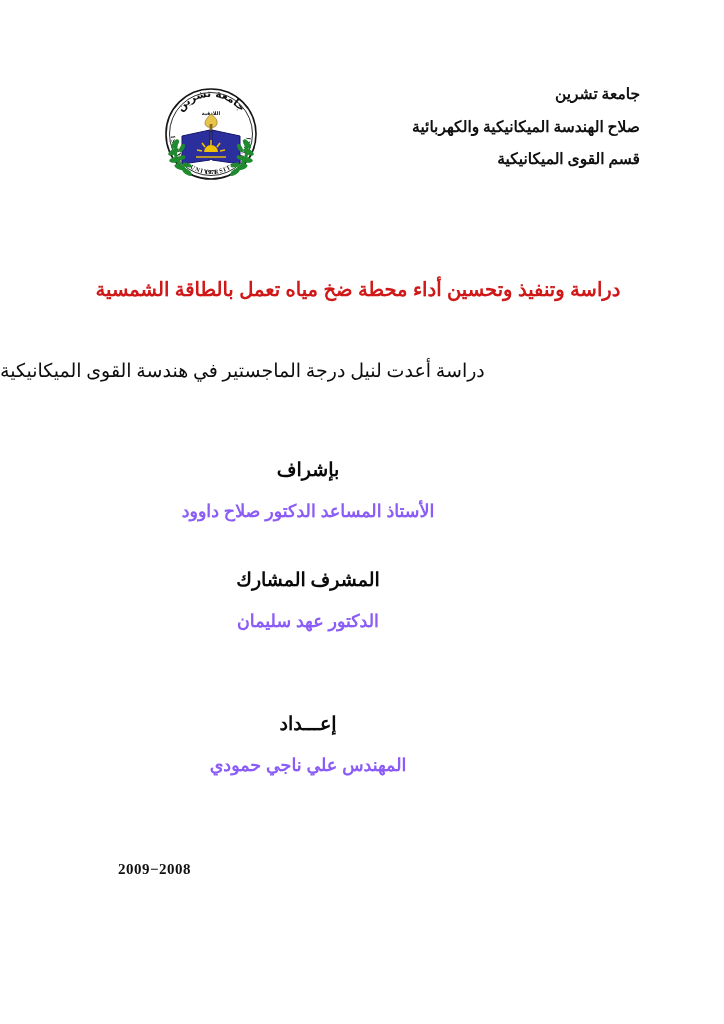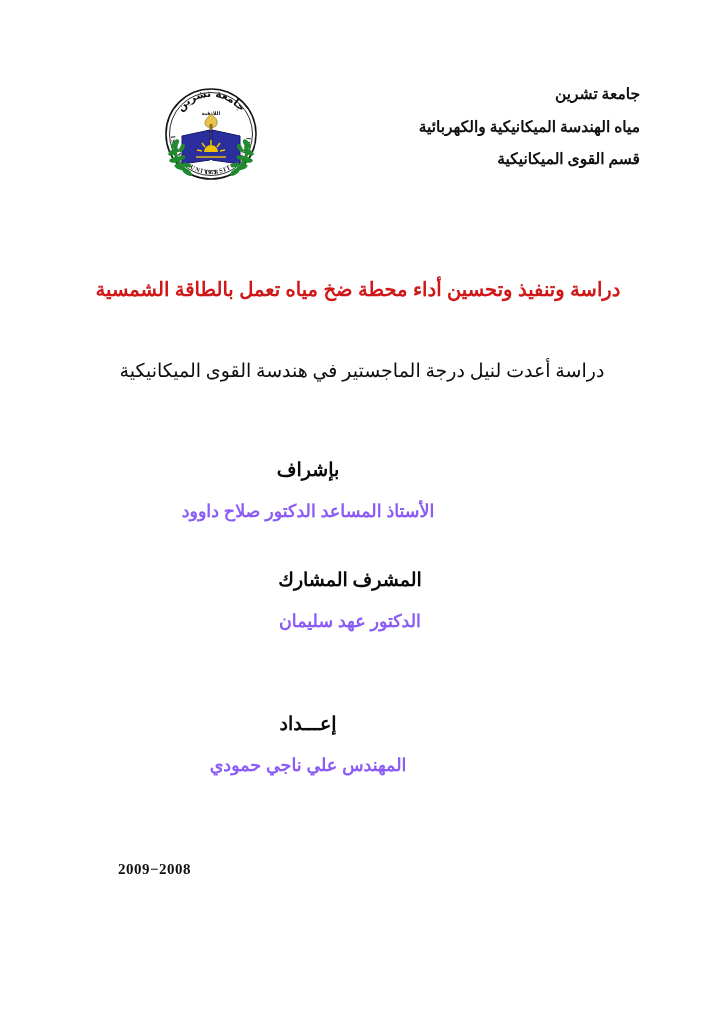--- a/index.html
+++ b/index.html
@@ -69,21 +69,21 @@
     color: #d01818;
     letter-spacing: 0px;
     line-height: 1.25;
   }
 
   .subtitle {
     position: absolute;
     top: 359px;
     left: 0;
     width: 724px;
-    text-align: center;
+    text-align: left;
     direction: rtl;
     font-family: "Liberation Serif", "DejaVu Serif", serif;
     font-size: 19px;
     font-weight: 400;
     color: #0d0d0d;
     line-height: 1.3;
   }
 
   
   .blk {
@@ -103,21 +103,21 @@
   .blk .name {
     font-family: "Liberation Sans", sans-serif;
     font-weight: 700;
     font-size: 17.5px;
     color: #8b5cf6;
     line-height: 1.2;
     margin-top: 19px;
   }
 
   #supervisor-block { top: 459px; }
-  #co-supervisor-block { top: 569px; padding-left: 42px; }
+  #co-supervisor-block { top: 569px; }
   #author-block { top: 713px; text-align: center; }
 
   
   .year {
     position: absolute;
     left: 118px;
     top: 861px;
     font-family: "Liberation Serif", "DejaVu Serif", serif;
     font-weight: 700;
     font-size: 15px;
@@ -193,21 +193,21 @@
           <ellipse cx="83" cy="80" rx="4.6" ry="2.2" transform="rotate(20 83 80)"></ellipse>
           <ellipse cx="77" cy="87" rx="4.6" ry="2.2" transform="rotate(-16 77 87)"></ellipse>
         </g>
 
         <text x="53" y="96" text-anchor="middle" font-family="'Liberation Serif', serif" font-size="6" font-weight="700" fill="#141414">1971</text>
       </svg>
     </div>
 
     <div class="header-text">
       <div class="hline">جامعة تشرين</div>
-      <div class="hline">مياه الهندسة الميكانيكية والكهربائية</div>
+      <div class="hline">صلاح الهندسة الميكانيكية والكهربائية</div>
       <div class="hline">قسم القوى الميكانيكية</div>
     </div>
   </div>
 
   <div class="title-red">دراسة وتنفيذ وتحسين أداء محطة ضخ مياه تعمل بالطاقة الشمسية</div>
 
   <div class="subtitle">دراسة أعدت لنيل درجة الماجستير في هندسة القوى الميكانيكية</div>
 
   <div class="blk" id="supervisor-block">
     <div class="label">بإشراف</div>

